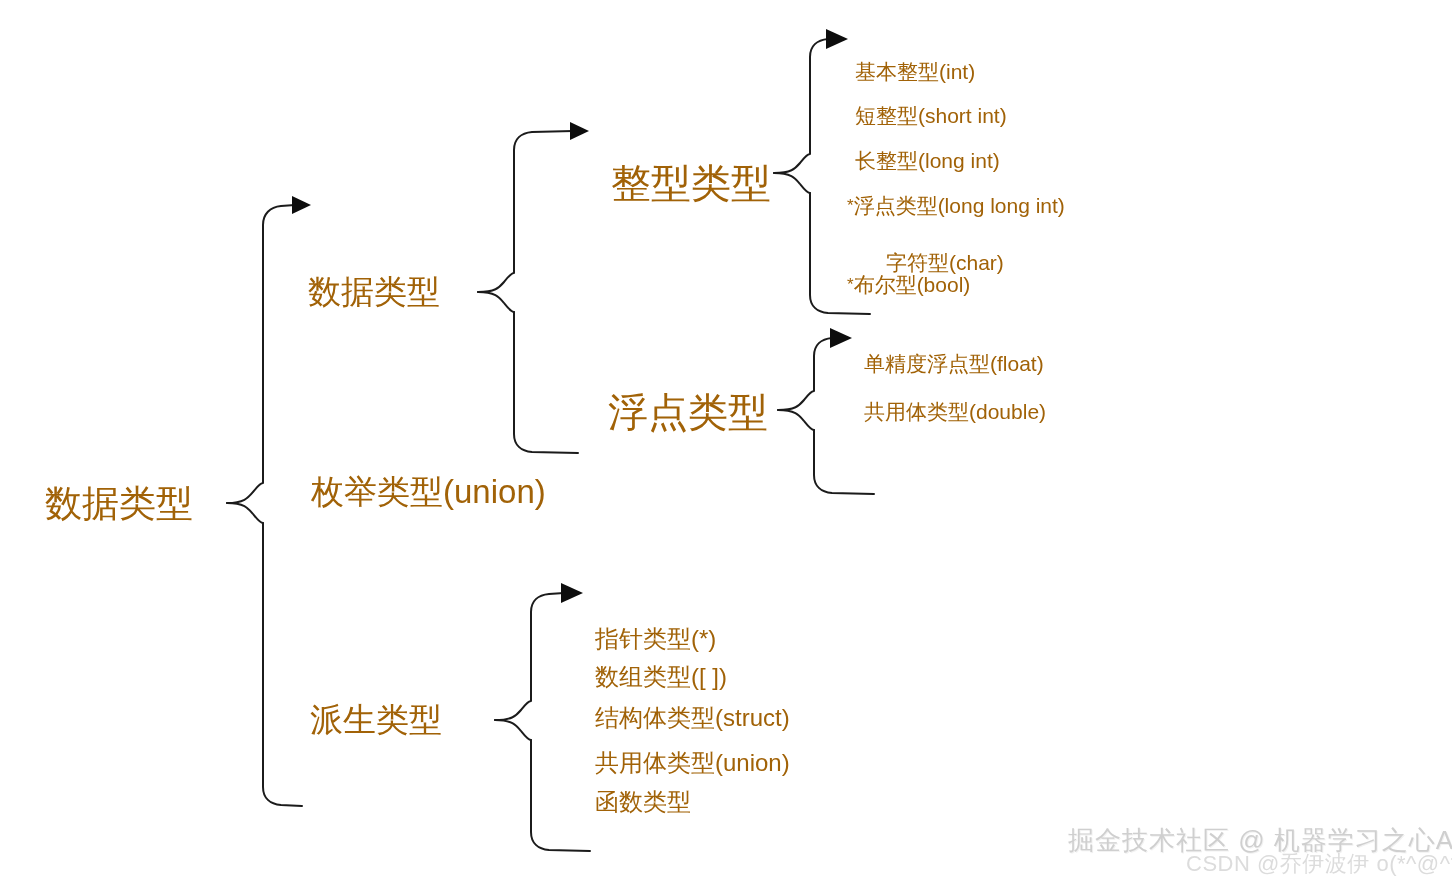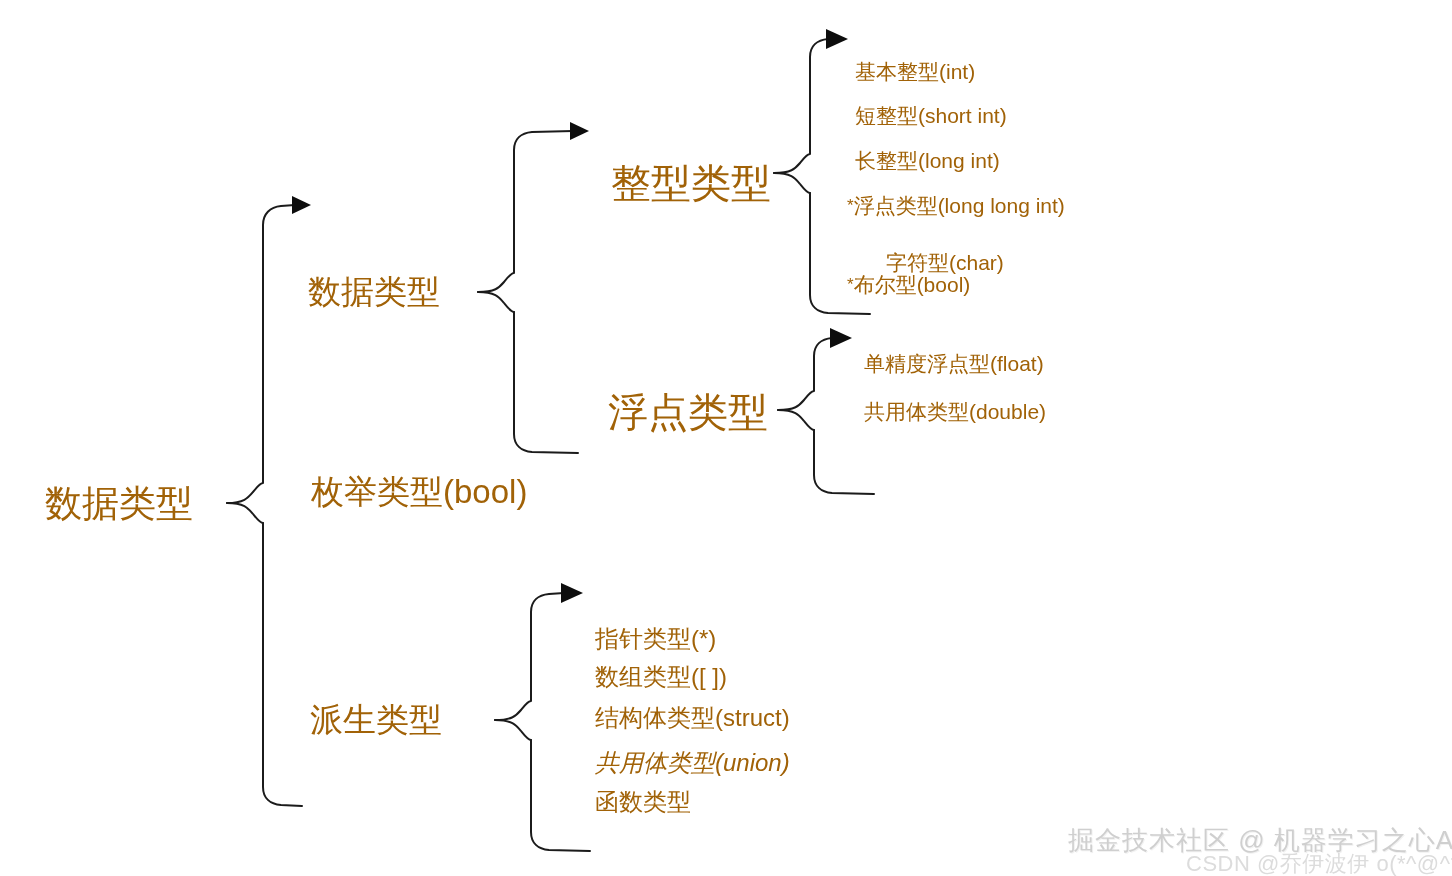--- a/index.html
+++ b/index.html
@@ -109,21 +109,21 @@
 
     <path d="M 495 720 C 512 720 516 716 521 710 C 525 705 528 701 531 701 L 531 612 C 531 601 538 595 549 594 L 564 593"></path>
     <polygon class="arrow-head" points="561,583 583,593 561,603"></polygon>
     <path d="M 531 740 C 528 740 525 736 521 731 C 516 725 512 720 495 720"></path>
     <path d="M 531 740 L 531 832 C 531 843 538 849 549 850 L 590 851"></path>
   </svg>
 
   <div class="node lvl1" style="left:45px; top:485px;">数据类型</div>
 
   <div class="node lvl2" style="left:308px; top:275px;">数据类型</div>
-  <div class="node lvl2" style="left:311px; top:475px;">枚举类型(bool)</div>
+  <div class="node lvl2" style="left:311px; top:475px;">枚举类型(union)</div>
   <div class="node lvl2" style="left:310px; top:703px;">派生类型</div>
 
   <div class="node lvl2b" style="left:611px; top:163px;">整型类型</div>
   <div class="node lvl2b" style="left:608px; top:392px;">浮点类型</div>
 
   <div class="node leaf" style="left:855px; top:61px;">
     <span class="star"></span><span>基本整型(int)</span>
   </div>
   <div class="node leaf" style="left:855px; top:105px;">
     <span class="star"></span><span>短整型(short int)</span>
@@ -140,19 +140,19 @@
   <div class="node leaf" style="left:847px; top:274px;">
     <span class="star">*</span><span>布尔型(bool)</span>
   </div>
 
   <div class="node leaf" style="left:864px; top:353px;">单精度浮点型(float)</div>
   <div class="node leaf" style="left:864px; top:401px;">共用体类型(double)</div>
 
   <div class="node leaf-sm" style="left:595px; top:627px;">指针类型(*)</div>
   <div class="node leaf-sm" style="left:595px; top:665px;">数组类型([ ])</div>
   <div class="node leaf-sm" style="left:595px; top:706px;">结构体类型(struct)</div>
-  <div class="node leaf-sm" style="left:595px; top:751px;font-style:italic;">共用体类型(union)</div>
+  <div class="node leaf-sm" style="left:595px; top:751px;">共用体类型(union)</div>
   <div class="node leaf-sm" style="left:595px; top:790px;">函数类型</div>
 
   <div class="wm wm-jj" style="left:1068px; top:823px;">掘金技术社区 @ 机器学习之心AI</div>
   <div class="wm wm-csdn" style="left:1186px; top:849px;">CSDN @乔伊波伊 o(*^@^*)o</div>
 
 </div>
 
 </body></html>

